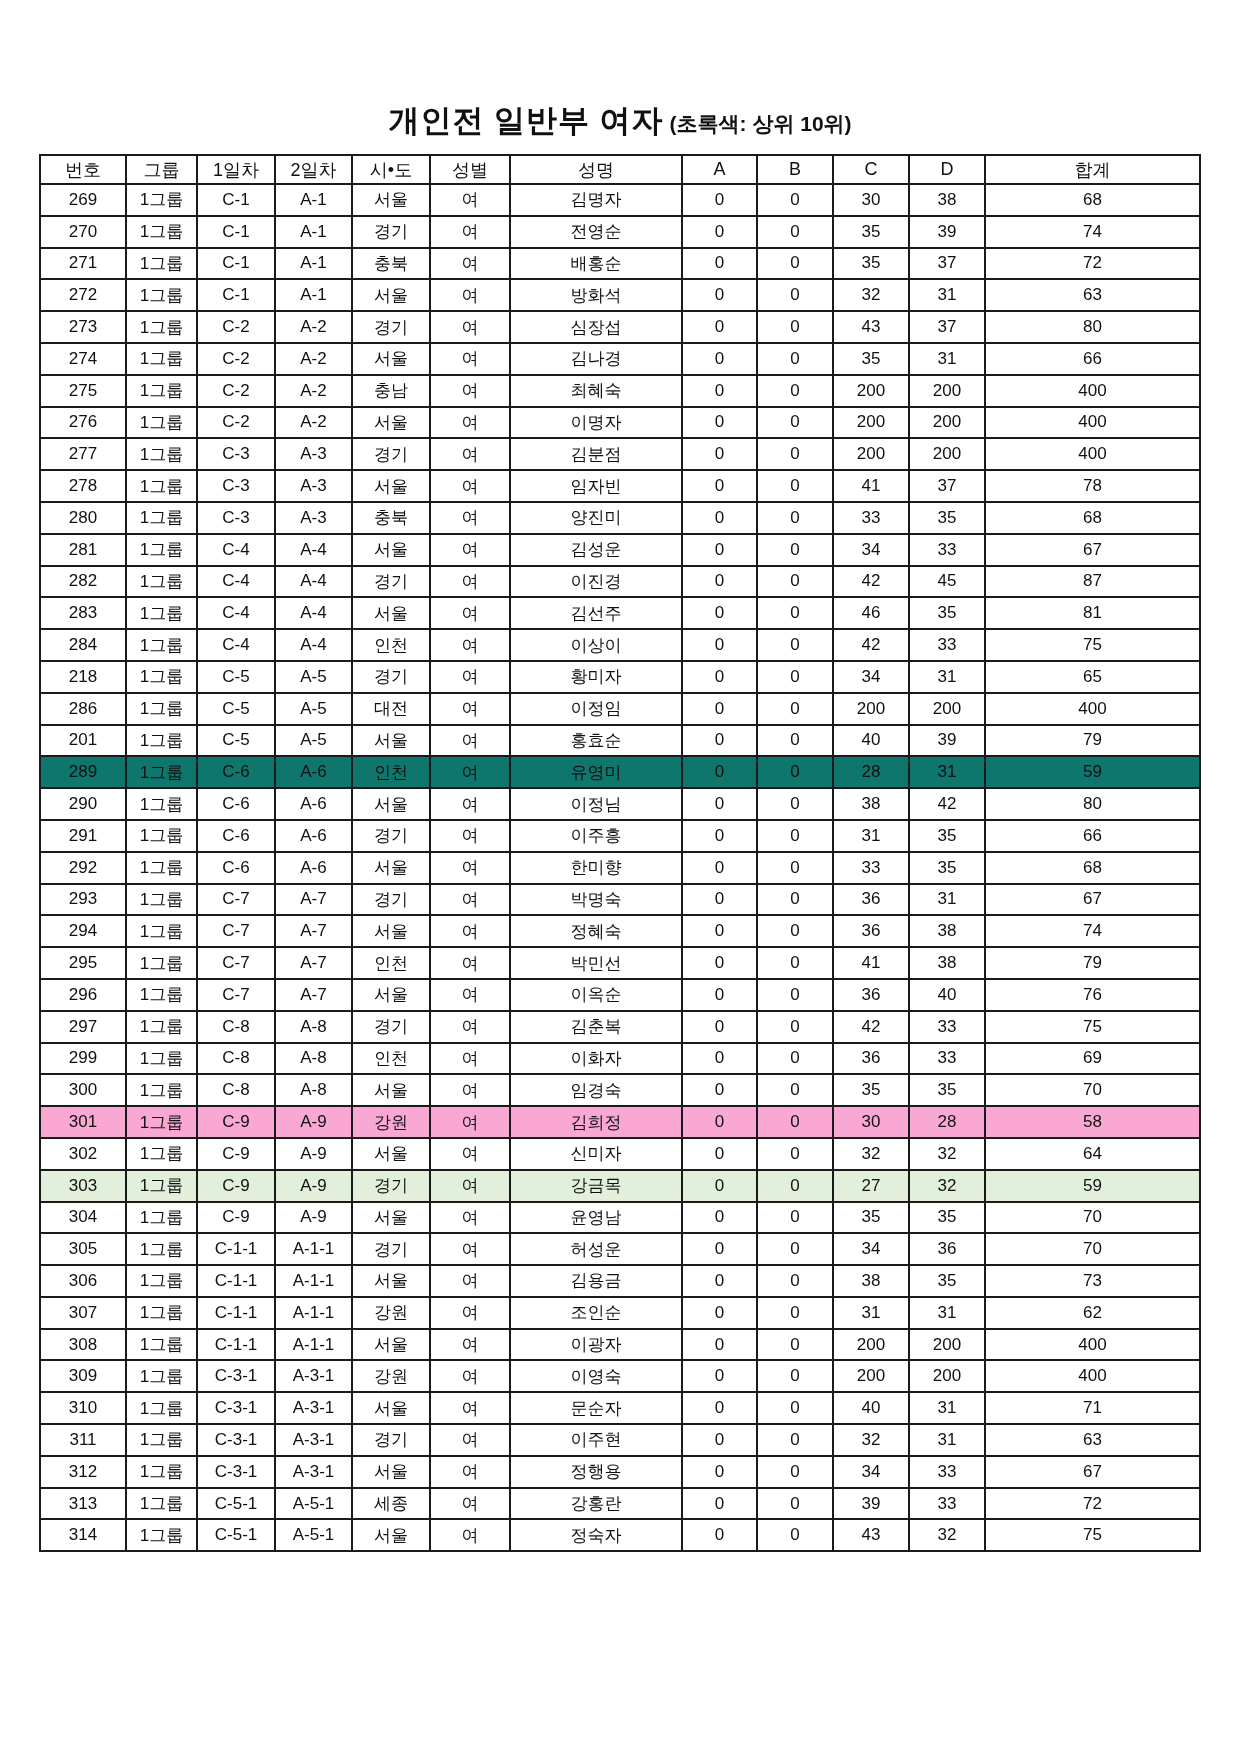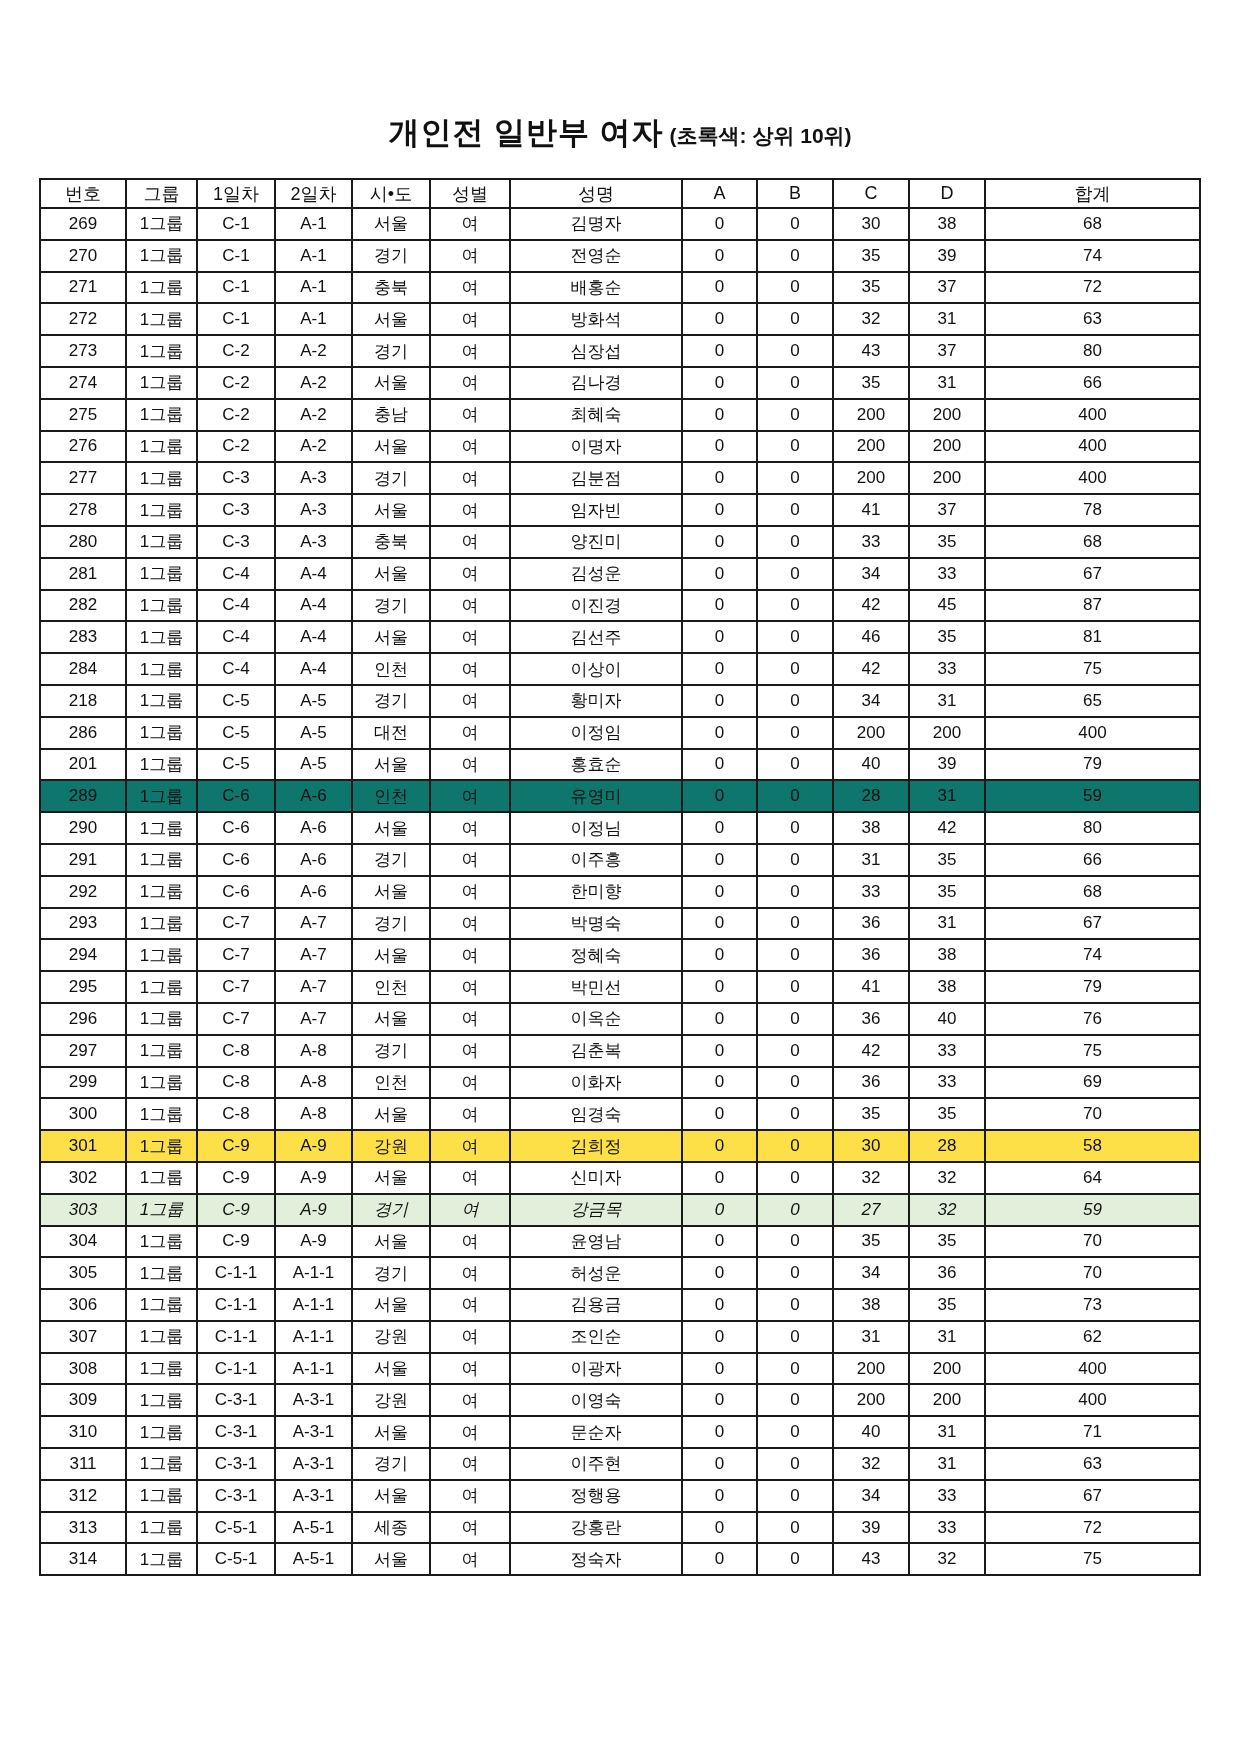--- a/index.html
+++ b/index.html
@@ -11,21 +11,21 @@
   }
   .page {
     position: relative;
     width: 1240px;
     height: 1753px;
     background: #ffffff;
     overflow: hidden;
   }
   .title-wrap {
     width: 1160px;
-    margin: 16px auto;
+    margin: 4px auto;
     padding-top: 96px;
     padding-bottom: 8px;
     text-align: center;
     white-space: nowrap;
   }
   .title-main {
     font-size: 31px;
     font-weight: bold;
     letter-spacing: 1px;
   }
@@ -494,21 +494,21 @@
           <td>A-8</td>
           <td>서울</td>
           <td>여</td>
           <td>임경숙</td>
           <td>0</td>
           <td>0</td>
           <td>35</td>
           <td>35</td>
           <td>70</td>
         </tr>
-        <tr style="background-color: #fde047;">
+        <tr style="background-color: #f9a8d4;">
           <td>301</td>
           <td>1그룹</td>
           <td>C-9</td>
           <td>A-9</td>
           <td>강원</td>
           <td>여</td>
           <td>김희정</td>
           <td>0</td>
           <td>0</td>
           <td>30</td>
@@ -522,21 +522,21 @@
           <td>A-9</td>
           <td>서울</td>
           <td>여</td>
           <td>신미자</td>
           <td>0</td>
           <td>0</td>
           <td>32</td>
           <td>32</td>
           <td>64</td>
         </tr>
-        <tr style="background-color: rgb(226, 239, 218); font-style: italic;">
+        <tr style="background-color: rgb(226, 239, 218);">
           <td>303</td>
           <td>1그룹</td>
           <td>C-9</td>
           <td>A-9</td>
           <td>경기</td>
           <td>여</td>
           <td>강금목</td>
           <td>0</td>
           <td>0</td>
           <td>27</td>

